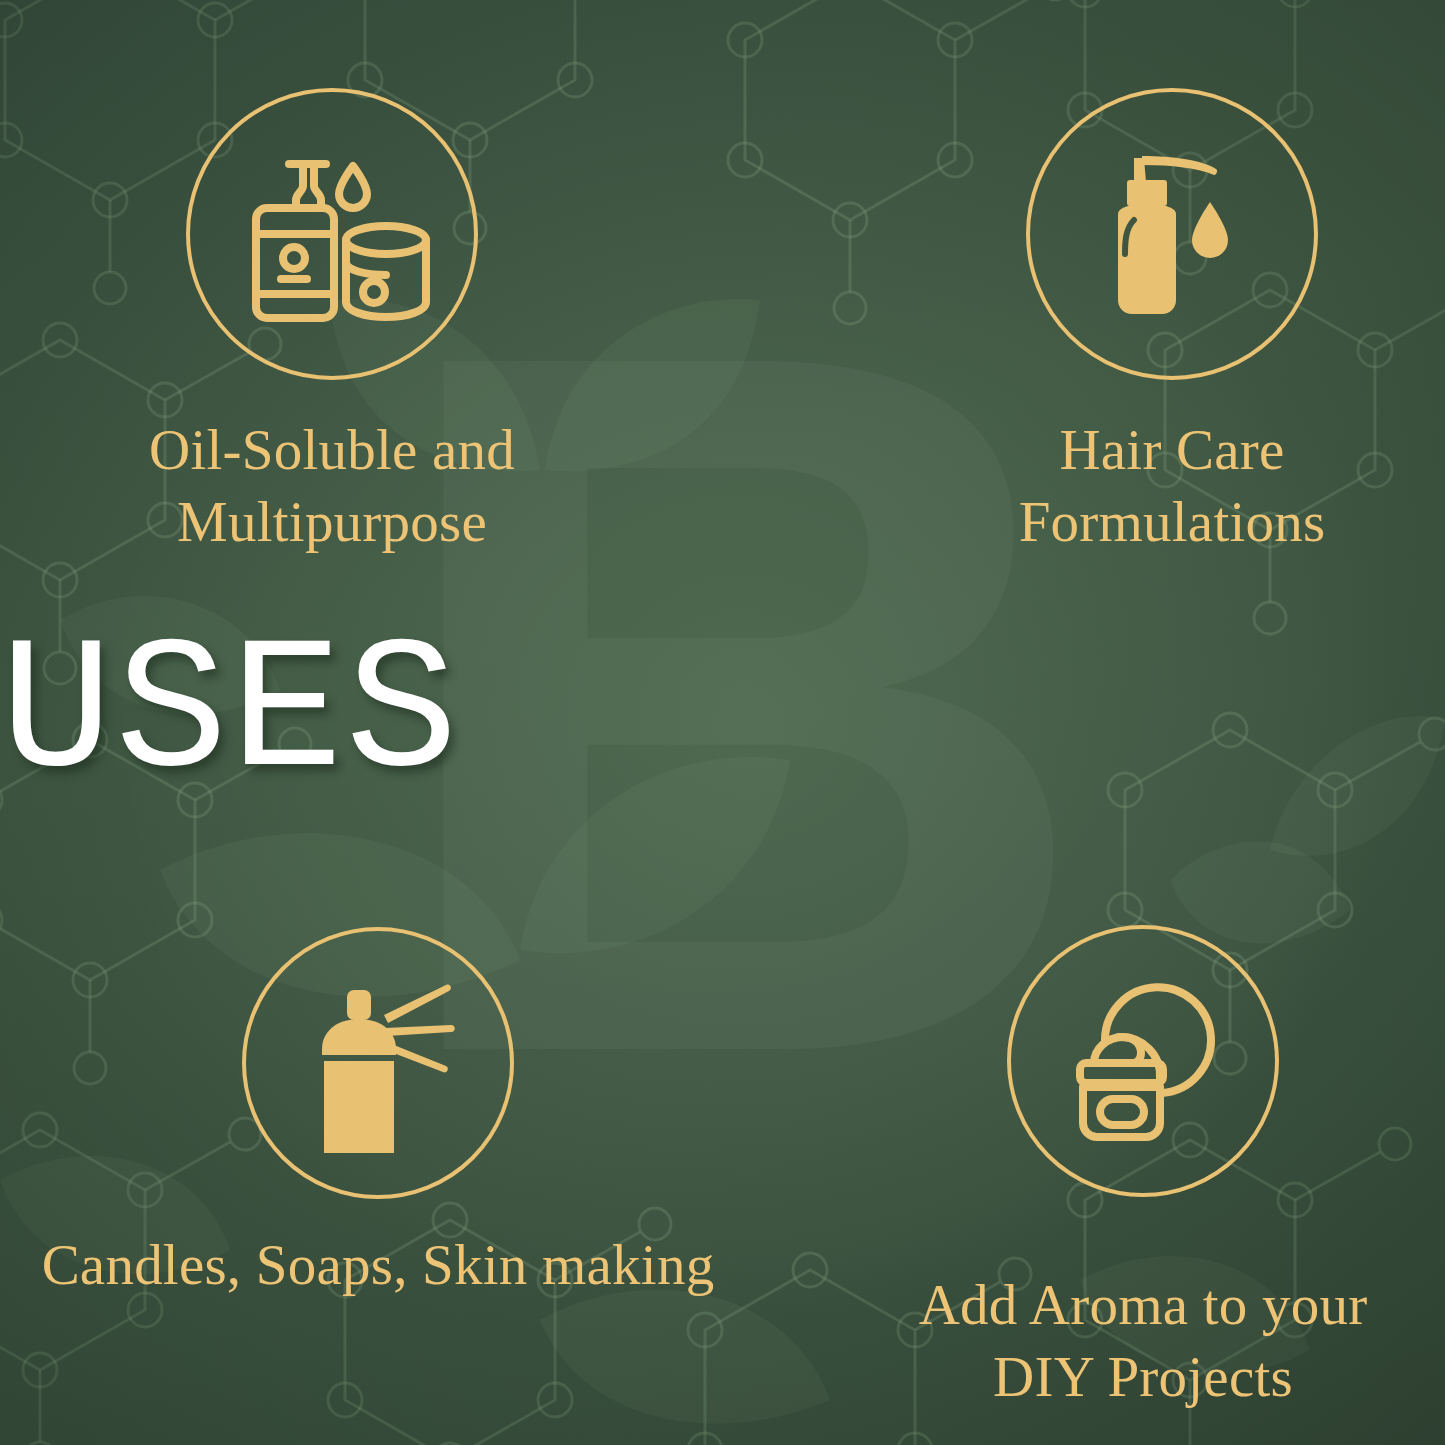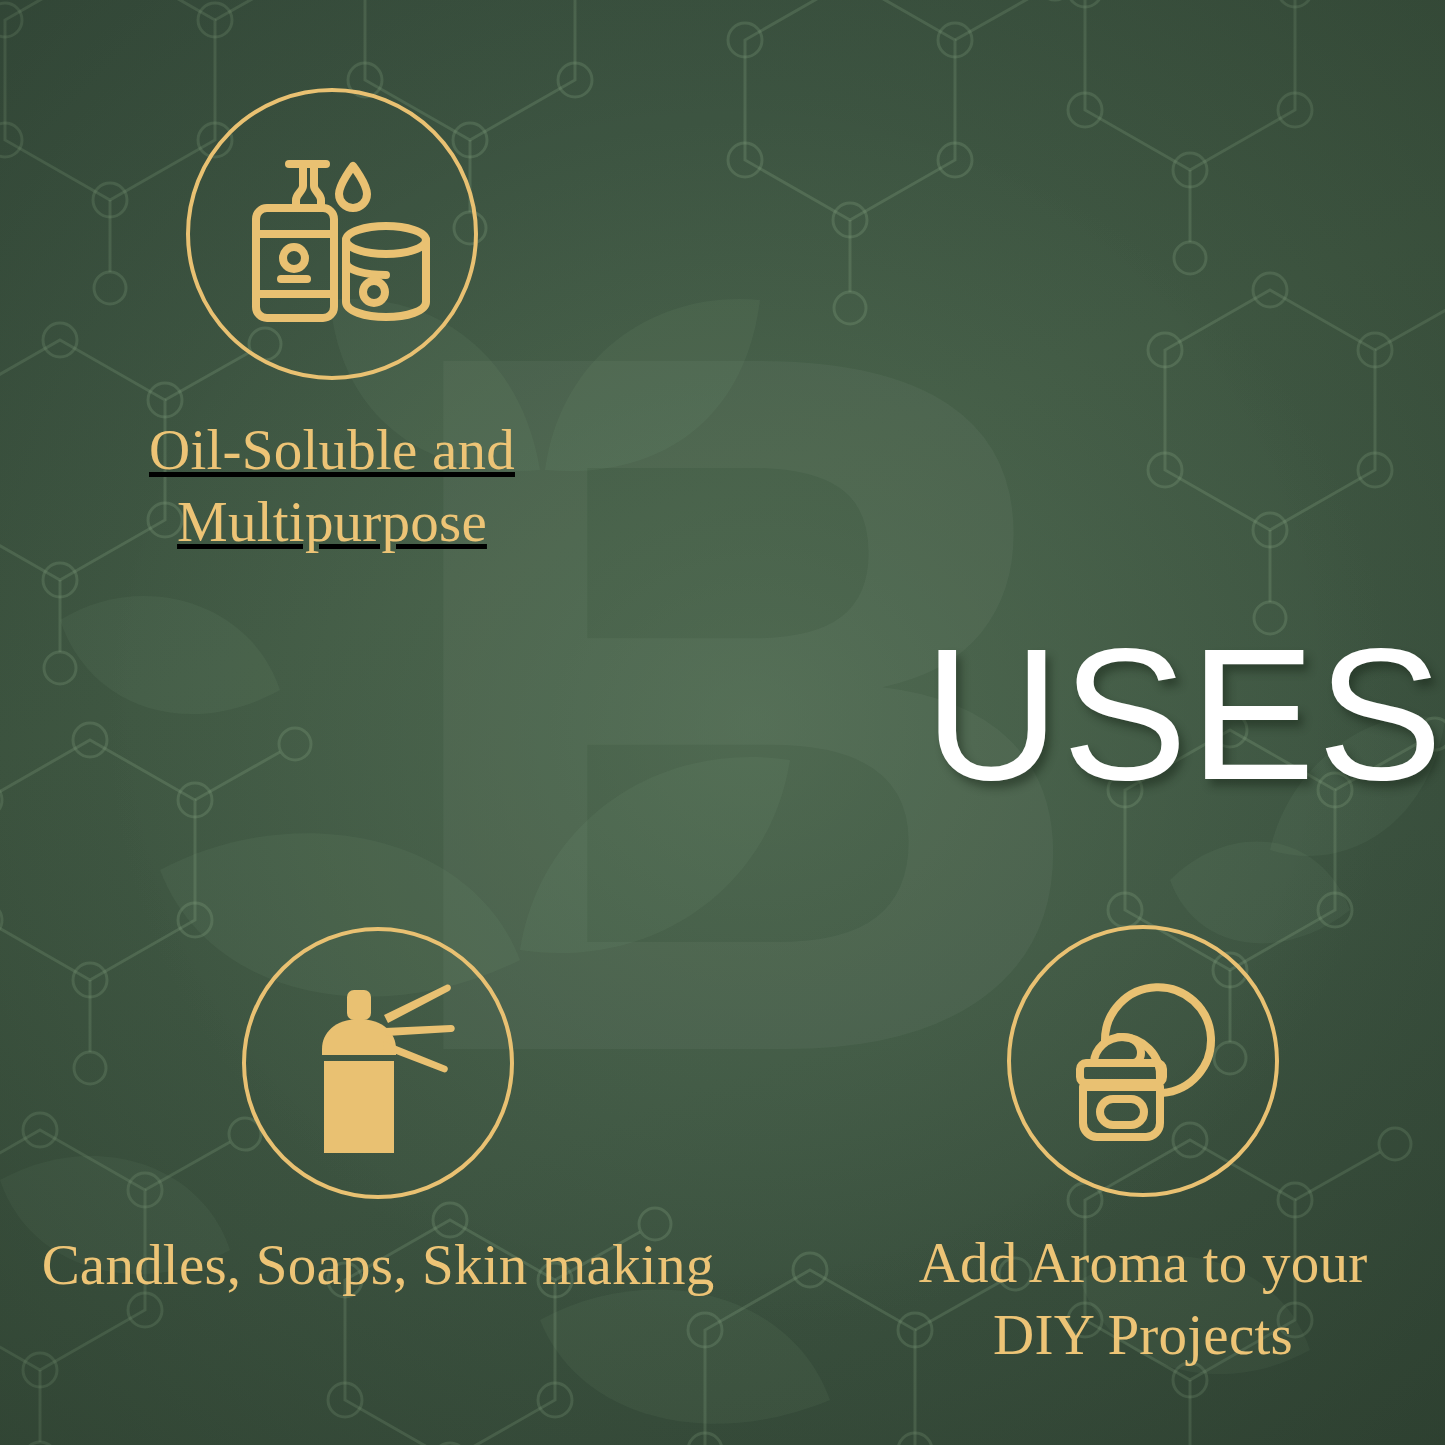--- a/index.html
+++ b/index.html
@@ -38,24 +38,24 @@
     background:radial-gradient(ellipse 78% 76% at 50% 48%, rgba(0,0,0,0) 52%, rgba(22,34,22,0.30) 100%);
   }
 
   
   .quad {
     position:absolute;
     display:flex;
     flex-direction:column;
     align-items:center;
   }
-  .q-tl { left:42px;  top:88px;  width:580px;text-decoration:underline; }
+  .q-tl { left:42px;  top:88px;  width:580px; }
   .q-tr { right:38px; top:88px;  width:470px; }
   .q-bl { left:18px;  top:927px; width:720px; }
-  .q-br { right:22px; top:925px; width:560px; }
+  .q-br { right:22px; top:925px; width:560px;gap:42px; }
 
   .icon-ring {
     width:292px; height:292px;
     border-radius:50%;
     border:4px solid #E9C172;
     display:flex; align-items:center; justify-content:center;
     position:relative;
     flex:0 0 auto;
   }
   .q-bl .icon-ring, .q-br .icon-ring { width:272px; height:272px; }
@@ -70,22 +70,22 @@
     margin-top:34px;
     letter-spacing:0.004em;
   }
   .q-bl .label, .q-br .label { margin-top:30px; }
 
   
   .center-title {
     position:absolute;
     left:0; width:100%;
     top:620px;
-    text-align:right;
-    font-family:Liberation Sans, sans-serif;
+    text-align:left;
+    font-family:Liberation Mono, monospace;
     font-weight:400;
     font-size:188px;
     line-height:1;
     color:#FFFFFF;
     letter-spacing:0.012em;
     text-shadow:5px 7px 9px rgba(20,34,20,0.45);
   }
 </style>
 </head>
 <body>
@@ -163,20 +163,40 @@
           <path d="M112 104 C112 96 131 90 152 90 C173 90 192 96 192 104 L192 166 C192 175 173 181 152 181 C131 181 112 175 112 166 Z"></path>
           <path d="M112 104 C112 112 131 118 152 118 C173 118 192 112 192 104"></path>
           <path d="M112 126 C112 134 131 139 152 139"></path>
           <circle cx="140" cy="156" r="11"></circle>
         </g>
       </svg>
     </div>
     <div class="label">Oil-Soluble and Multipurpose</div>
   </div>
 
+  <div class="quad q-tr">
+    <div class="icon-ring">
+      <svg width="196" height="196" viewBox="0 0 196 196">
+        <g fill="#E9C172">
+
+          <path d="M70 22 L72 46 L60 46 L60 22 Z"></path>
+          <path d="M68 20 C100 20 128 24 142 33 C144 34 143 39 140 39 C124 32 98 29 68 29 Z"></path>
+
+          <rect x="53" y="44" width="40" height="26" rx="3"></rect>
+
+          <path d="M44 78 C44 73 52 68 73 68 C94 68 102 73 102 78 L102 164 C102 172 96 178 88 178 L58 178 C50 178 44 172 44 164 Z"></path>
+
+          <path d="M136 66 C136 66 118 92 118 104 A18 18 0 0 0 154 104 C154 92 136 66 136 66 Z"></path>
+        </g>
+
+        <path d="M60 84 C52 92 51 104 51 118" fill="none" stroke="#3F5742" stroke-width="6" stroke-linecap="round"></path>
+      </svg>
+    </div>
+    <div class="label">Hair Care Formulations</div>
+  </div>
 
   <div class="quad q-bl">
     <div class="icon-ring">
       <svg width="180" height="180" viewBox="0 0 180 180">
         <g fill="#E9C172">
 
           <rect x="59" y="17" width="24" height="30" rx="7"></rect>
 
           <path d="M34 76 C34 60 47 46 71 46 C95 46 108 60 108 76 L108 82 L34 82 Z"></path>
 

